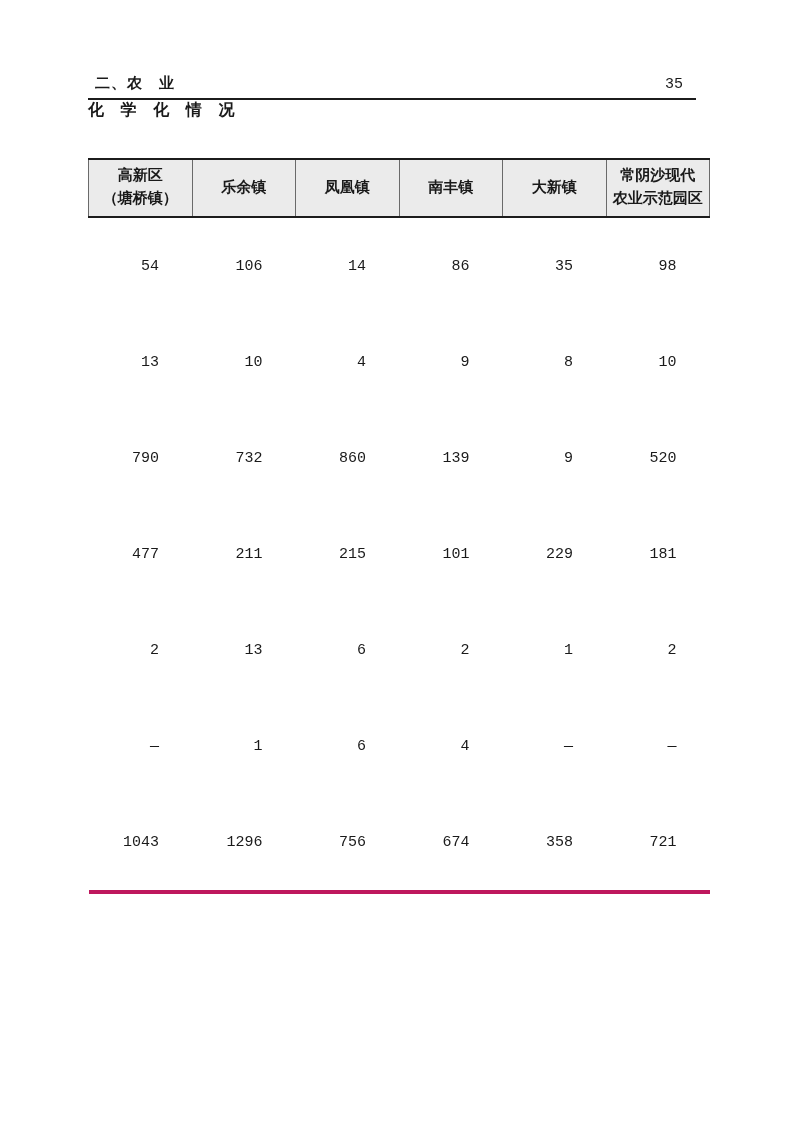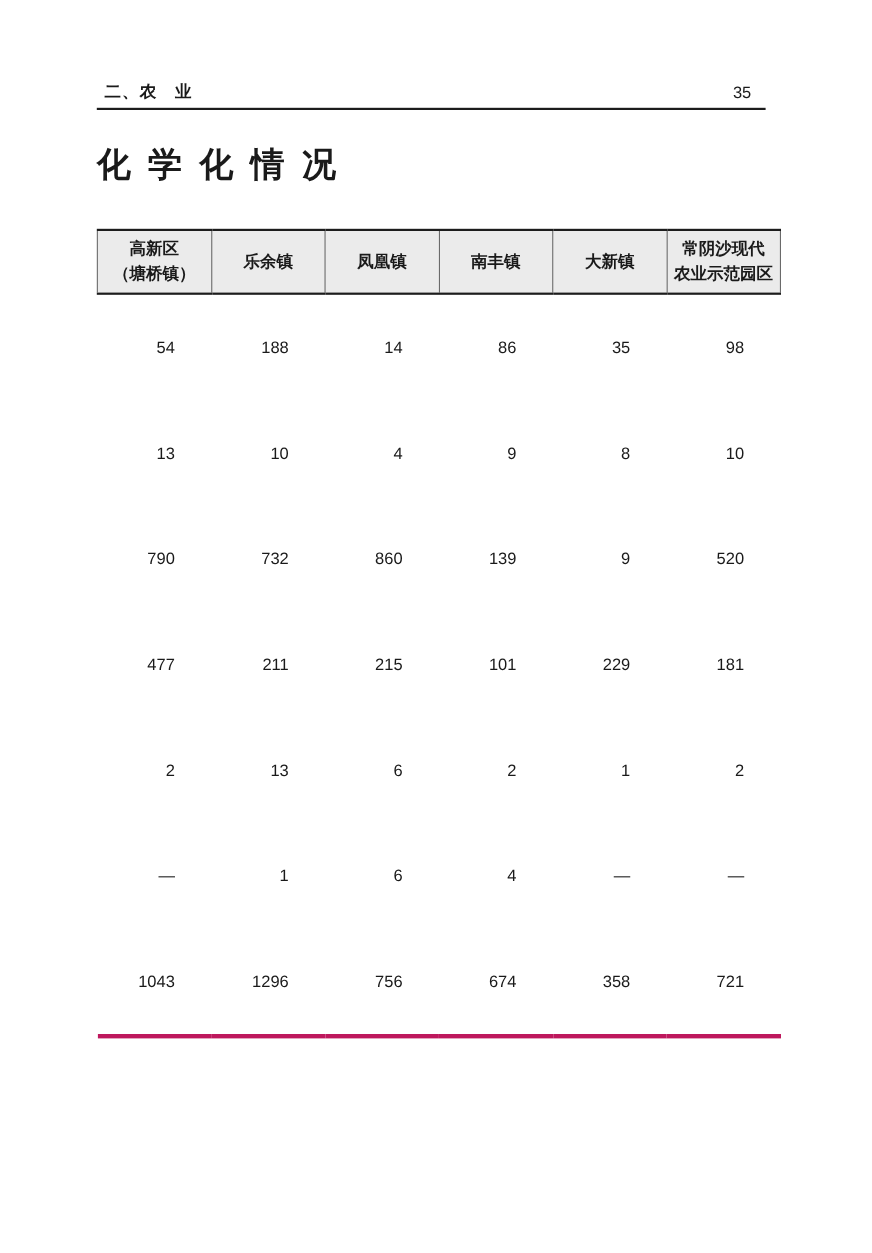--- a/index.html
+++ b/index.html
@@ -2,21 +2,21 @@
 <html><head>
 <meta charset="utf-8">
 <style>
   html, body { margin:0; padding:0; background:#ffffff; }
   .page {
     position:relative;
     width:779px; height:1139px;
     box-sizing:border-box;
     background:#ffffff;
     padding:74px 83px 0 88px;
-    font-family:Liberation Sans, sans-serif;
+    font-family:Liberation Mono, monospace;
     color:#1a1a1a;
     overflow:hidden;
   }
   .masthead {
     display:flex;
     justify-content:space-between;
     align-items:flex-end;
   }
   .section-label {
     font-size:15px;
@@ -28,22 +28,21 @@
   .page-number {
     font-size:15px;
     padding-right:13px;
   }
   .rule {
     height:2px;
     background:#1c1c1c;
     margin-top:5px;
   }
   .page-title {
-    margin-top:29px;
-    font-size:31px;
+    font-size:16px;
     font-weight:bold;
     letter-spacing:1px;
     word-spacing:5px;
     white-space:pre;
   }
   .data-table {
     margin-top:37px;
     width:622px;
     border-collapse:collapse;
     table-layout:fixed;
@@ -112,21 +111,21 @@
         </th>
         <th>
           <span class="hline">常阴沙现代</span>
           <span class="hline">农业示范园区</span>
         </th>
       </tr>
     </thead>
     <tbody>
       <tr>
         <td>54</td>
-        <td>188</td>
+        <td>106</td>
         <td>14</td>
         <td>86</td>
         <td>35</td>
         <td>98</td>
       </tr>
       <tr>
         <td>13</td>
         <td>10</td>
         <td>4</td>
         <td>9</td>

